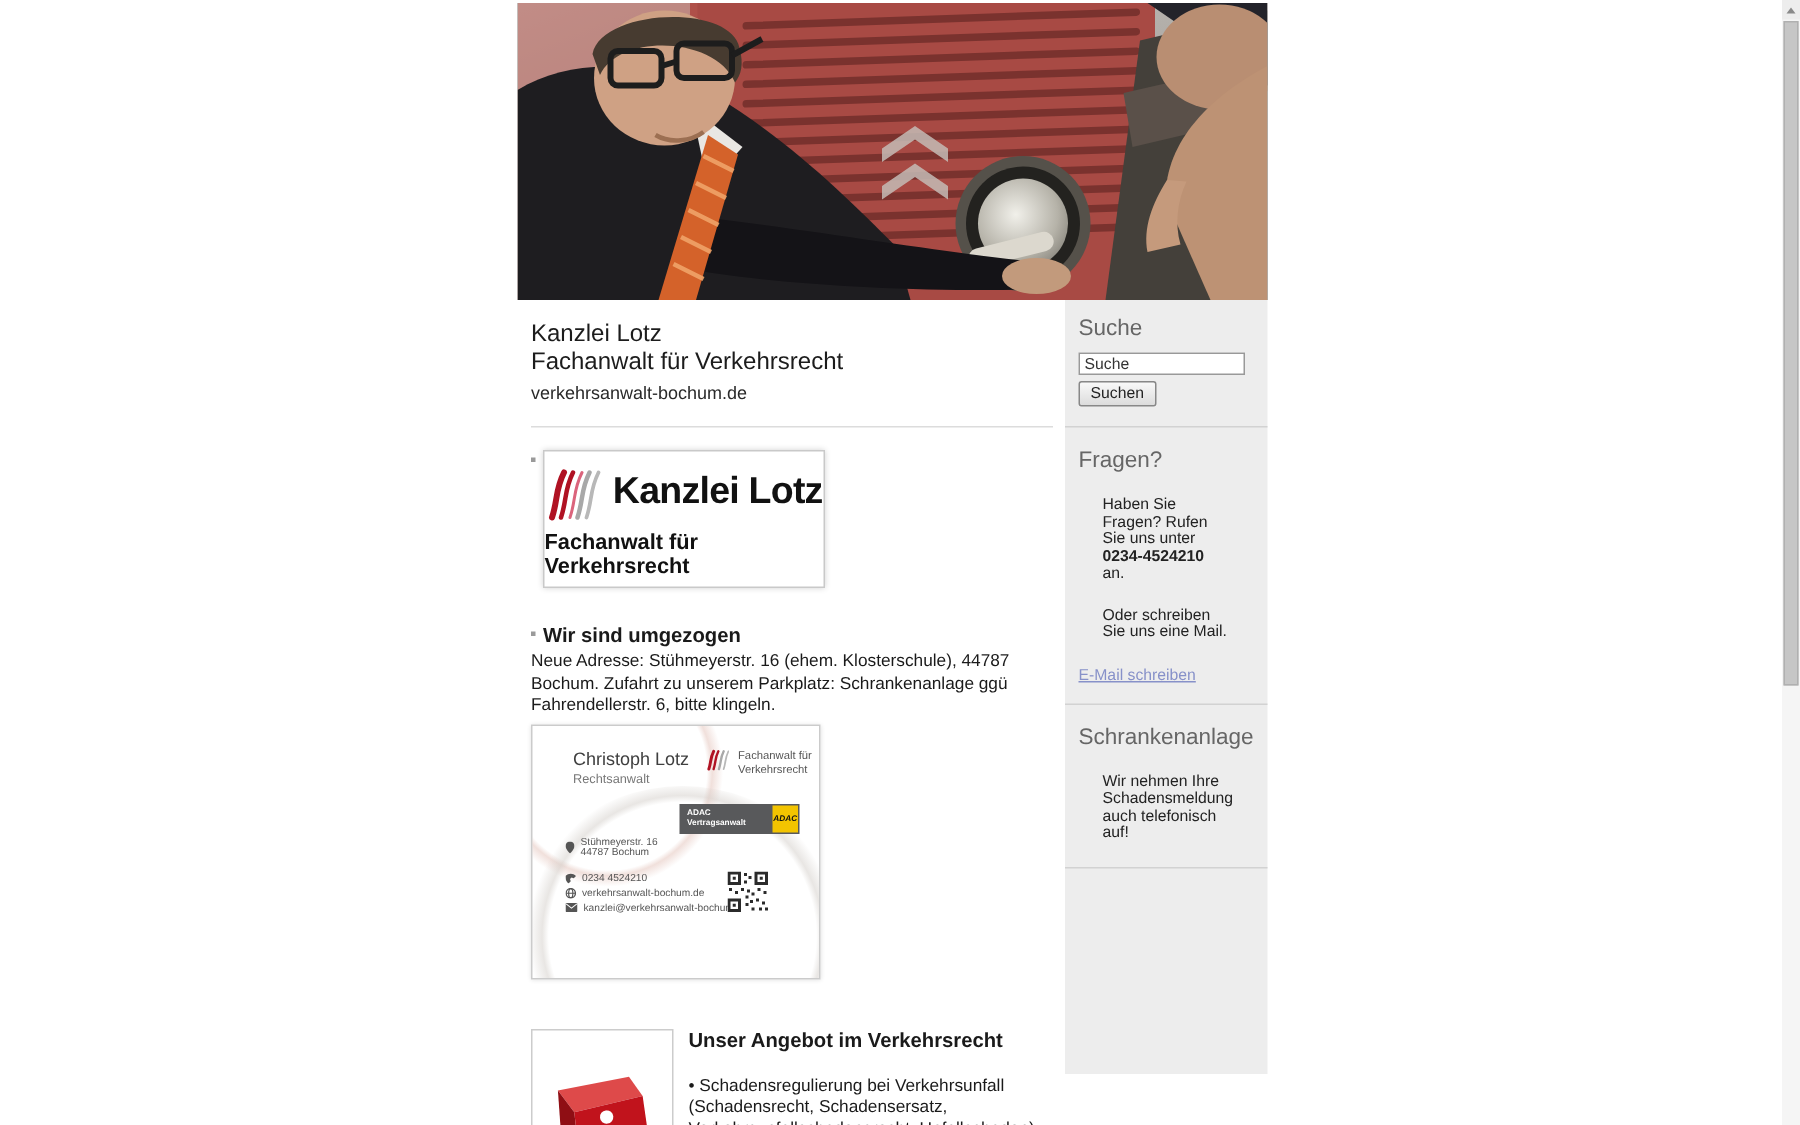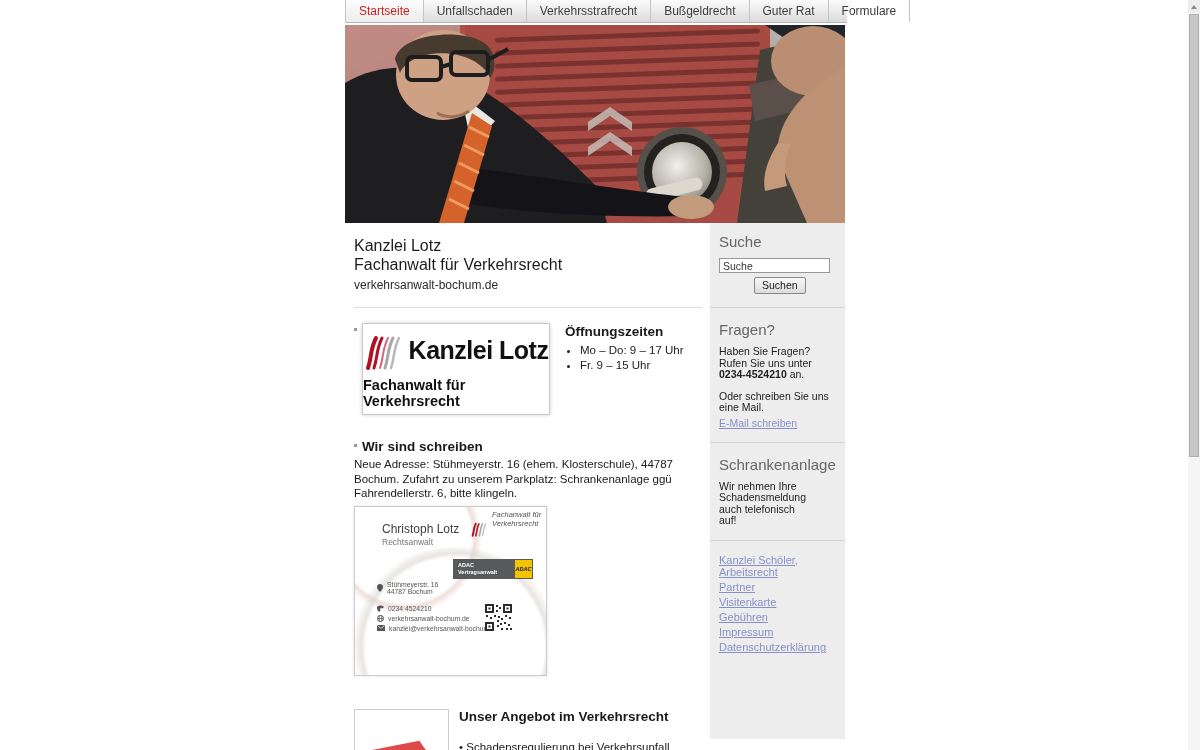--- a/index.html
+++ b/index.html
@@ -66,21 +66,21 @@
     margin-top:5px; width:193px; height:170px; border:1px solid #cbcbcb;
     background:#fff; position:relative; overflow:hidden; box-shadow:0 0 3px rgba(0,0,0,.12);
   }
   .card .swirl1 { position:absolute; left:-40px; top:-50px; width:180px; height:160px; border-radius:50%;
     background:radial-gradient(circle, rgba(223,186,176,0) 55%, rgba(223,186,176,.45) 58%, rgba(223,186,176,0) 64%); }
   .card .swirl2 { position:absolute; left:-10px; top:40px; width:220px; height:200px; border-radius:50%;
     background:radial-gradient(circle, rgba(210,205,200,0) 60%, rgba(210,205,200,.5) 63%, rgba(210,205,200,0) 69%); }
   .cname { position:absolute; left:27px; top:15px; font-size:12px; color:#3f3f3f; }
   .crole { position:absolute; left:27px; top:30px; font-size:8.5px; color:#777; }
   .cmark { position:absolute; left:116px; top:13px; }
-  .cspec { position:absolute; left:137px; top:3px; font-size:7.5px; line-height:9px; color:#555;font-style:italic; }
+  .cspec { position:absolute; left:137px; top:15px; font-size:7.5px; line-height:9px; color:#555; }
   .cbanner { position:absolute; left:98px; top:52px; width:80px; height:20px; background:#58595b; }
   .cbanner-text { position:absolute; left:5px; top:3px; font-size:5.5px; line-height:7px; font-weight:700; color:#fff; }
   .cbanner-logo { position:absolute; right:1px; top:1px; width:17px; height:18px; background:#f3c400;
     font-size:5.5px; font-weight:700; color:#111; display:flex; align-items:center; justify-content:center; font-style:italic; }
   .cline { position:absolute; left:22px; font-size:6.8px; color:#555; display:flex; align-items:center; }
   .cline svg { margin-right:4px; flex:0 0 auto; }
   .cqr { position:absolute; left:130px; top:97px; }
 
   
   .offer { margin-top:33px; display:flex; }
@@ -97,50 +97,41 @@
   .search-input {
     width:111px; height:15px; border:1px solid #999; background:#fff;
     font-size:10.5px; padding:1px 3px; color:#333; display:block;
     font-family:"Liberation Sans",sans-serif;
   }
   .search-btn {
     margin-top:4px; font-size:10.5px; padding:1px 7px 2px; color:#222;
     border:1px solid #888; border-radius:2px;
     background:linear-gradient(#f9f9f9,#dcdcdc); cursor:pointer;
     font-family:"Liberation Sans",sans-serif;
-    margin-left:35px;
   }
   .sb-divider { border:0; border-top:1px solid #d2d2d2; margin:13px -9px; }
-  .sb-text { font-size:10.5px; line-height:11.5px; color:#222; margin:0; }
+  .sb-text { font-size:10.5px; line-height:11.5px; color:#222; margin:16px; }
   .sb-text b { font-weight:700; }
   .sb-link { color:#8791c9; text-decoration:underline; font-size:10.5px; cursor:pointer; }
   .sb-links { list-style:none; margin:4px 0 0; padding:0; }
   .sb-links li { margin-bottom:3.2px; }
   .sb-links a { color:#8791c9; text-decoration:underline; font-size:11px; cursor:pointer; }
 
   
   .scrollbar { position:absolute; right:0; top:0; width:12px; height:750px; background:#f5f5f5; }
   .scroll-up { position:absolute; top:0; left:0; width:12px; height:13px; background:#ededed; }
   .scroll-up:after { content:""; position:absolute; left:3px; top:5px;
     border-left:3px solid transparent; border-right:3px solid transparent; border-bottom:4px solid #8a8a8a; }
   .scroll-thumb { position:absolute; top:14px; left:1px; width:10px; height:443px; background:#c6c6c6; border:1px solid #b0b0b0; }
 </style>
 </head>
 <body>
 
 <div class="page">
 
-  <div class="nav">
-    <div class="nav-tab active">Startseite</div>
-    <div class="nav-tab">Unfallschaden</div>
-    <div class="nav-tab">Verkehrsstrafrecht</div>
-    <div class="nav-tab">Bußgeldrecht</div>
-    <div class="nav-tab">Guter Rat</div>
-    <div class="nav-tab">Formulare</div>
-  </div>
 
   <div class="hero">
     <svg viewBox="0 0 500 198" preserveAspectRatio="none">
       <defs>
         <linearGradient id="bgL" x1="0" y1="0" x2="1" y2="1">
           <stop offset="0" stop-color="#d2cfca"></stop>
             <stop offset="1" stop-color="#8f8a85"></stop>
         </linearGradient>
         <radialGradient id="lamp" cx="0.42" cy="0.4" r="0.85">
           <stop offset="0" stop-color="#f1f0ea"></stop>
@@ -222,33 +213,26 @@
                 <path d="M16,38 C20,26 18,20 24,8" stroke="#c24" stroke-width="2" opacity="0.7"></path>
                 <path d="M21,38 C25,26 23,20 29,8" stroke="#a8a8a8" stroke-width="3"></path>
                 <path d="M27,38 C31,26 29,20 35,8" stroke="#b8b8b8" stroke-width="2.5"></path>
               </g>
             </svg>
             <span class="logo-name">Kanzlei Lotz</span>
           </div>
           <div class="logo-sub">Fachanwalt für Verkehrsrecht</div>
         </div>
 
-        <div class="hours">
-          <div class="hours-head">Öffnungszeiten</div>
-          <ul class="hours-list">
-            <li>Mo – Do: 9 – 17 Uhr</li>
-            <li>Fr. 9 – 15 Uhr</li>
-          </ul>
-        </div>
       </div>
 
       <div class="move">
         <div class="move-head-row">
           <span class="marker"></span>
-          <h3 class="sec-head">Wir sind schreiben</h3>
+          <h3 class="sec-head">Wir sind umgezogen</h3>
         </div>
         <p class="move-text">Neue Adresse: Stühmeyerstr. 16 (ehem. Klosterschule), 44787 Bochum. Zufahrt zu unserem Parkplatz: Schrankenanlage ggü Fahrendellerstr. 6, bitte klingeln.</p>
 
         <div class="card">
           <div class="swirl1"></div>
           <div class="swirl2"></div>
           <div class="cname">Christoph Lotz</div>
           <div class="crole">Rechtsanwalt</div>
           <div class="cmark">
             <svg width="15" height="18" viewBox="0 0 38 42">
@@ -370,28 +354,20 @@
         <p class="sb-text" style="margin-top:10px;">Oder schreiben Sie uns eine Mail.</p>
         <p style="margin:3px 0 0;"><a class="sb-link">E-Mail schreiben</a></p>
 
         <hr class="sb-divider">
 
         <h2 class="sb-head">Schrankenanlage</h2>
         <p class="sb-text" style="width:96px;">Wir nehmen Ihre Schadensmeldung auch telefonisch auf!</p>
 
         <hr class="sb-divider">
 
-        <ul class="sb-links">
-          <li><a>Kanzlei Schöler, Arbeitsrecht</a></li>
-          <li><a>Partner</a></li>
-          <li><a>Visitenkarte</a></li>
-          <li><a>Gebühren</a></li>
-          <li><a>Impressum</a></li>
-          <li><a>Datenschutzerklärung</a></li>
-        </ul>
       </div>
     </div>
   </div>
 </div>
 
 <div class="scrollbar">
   <div class="scroll-up"></div>
   <div class="scroll-thumb"></div>
 </div>
 

